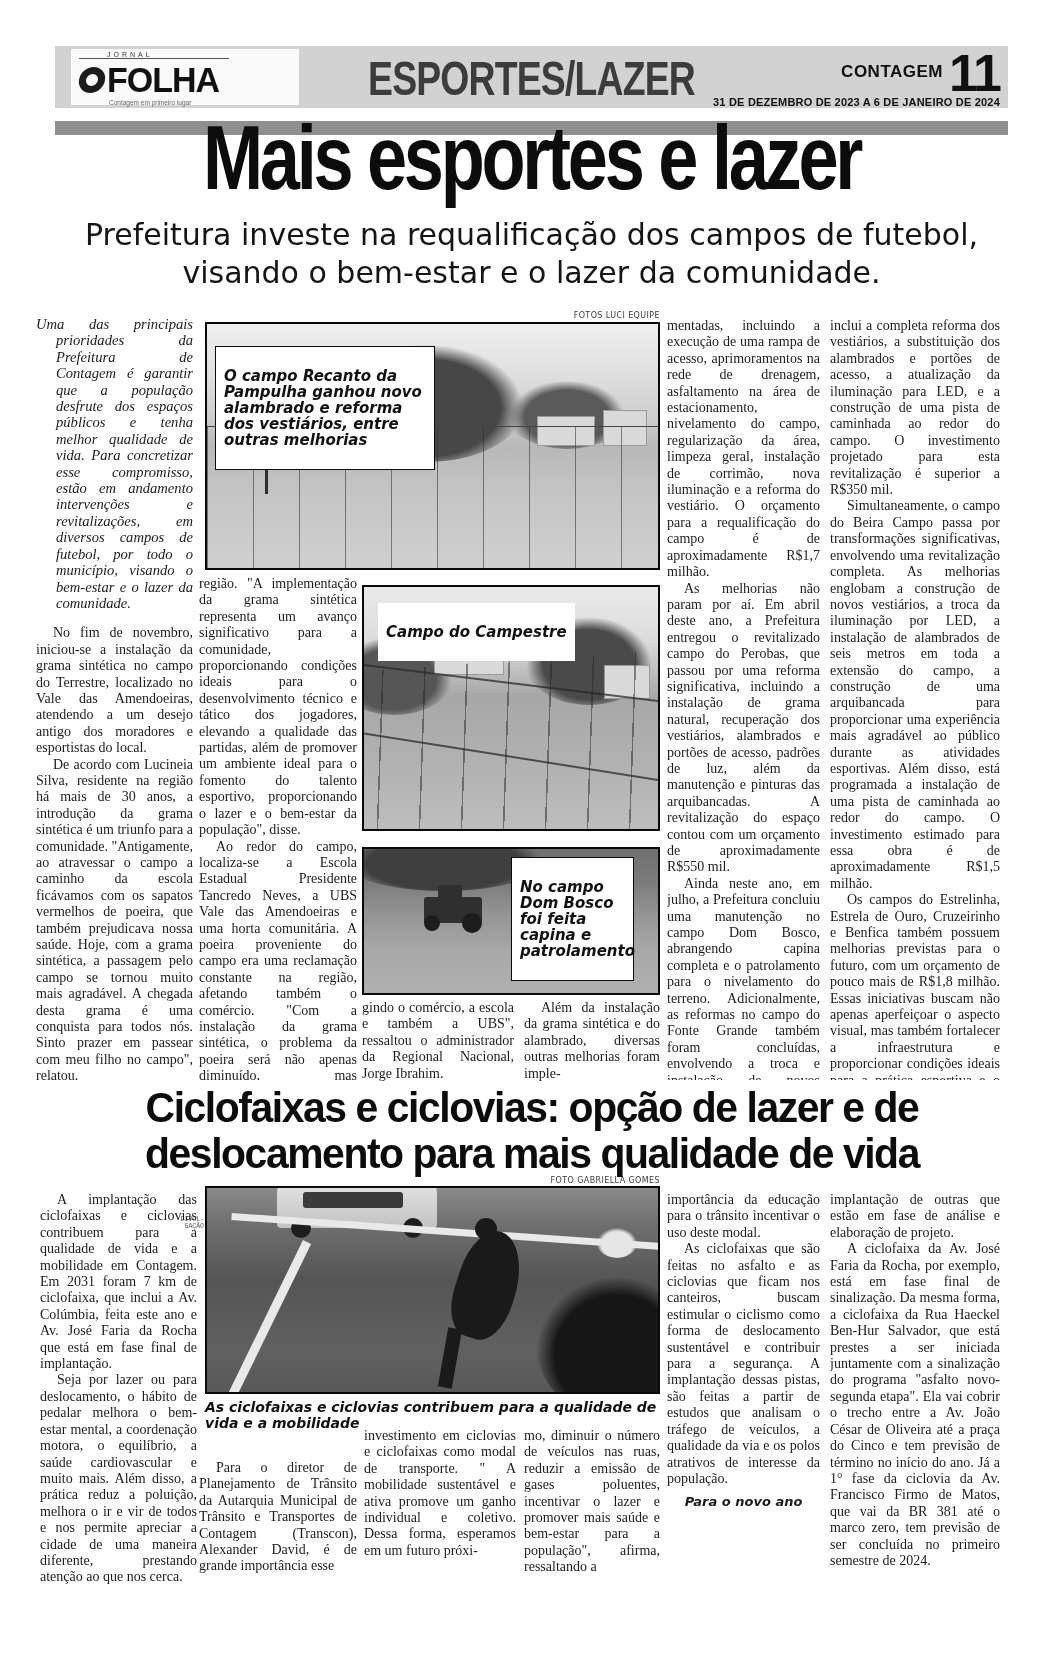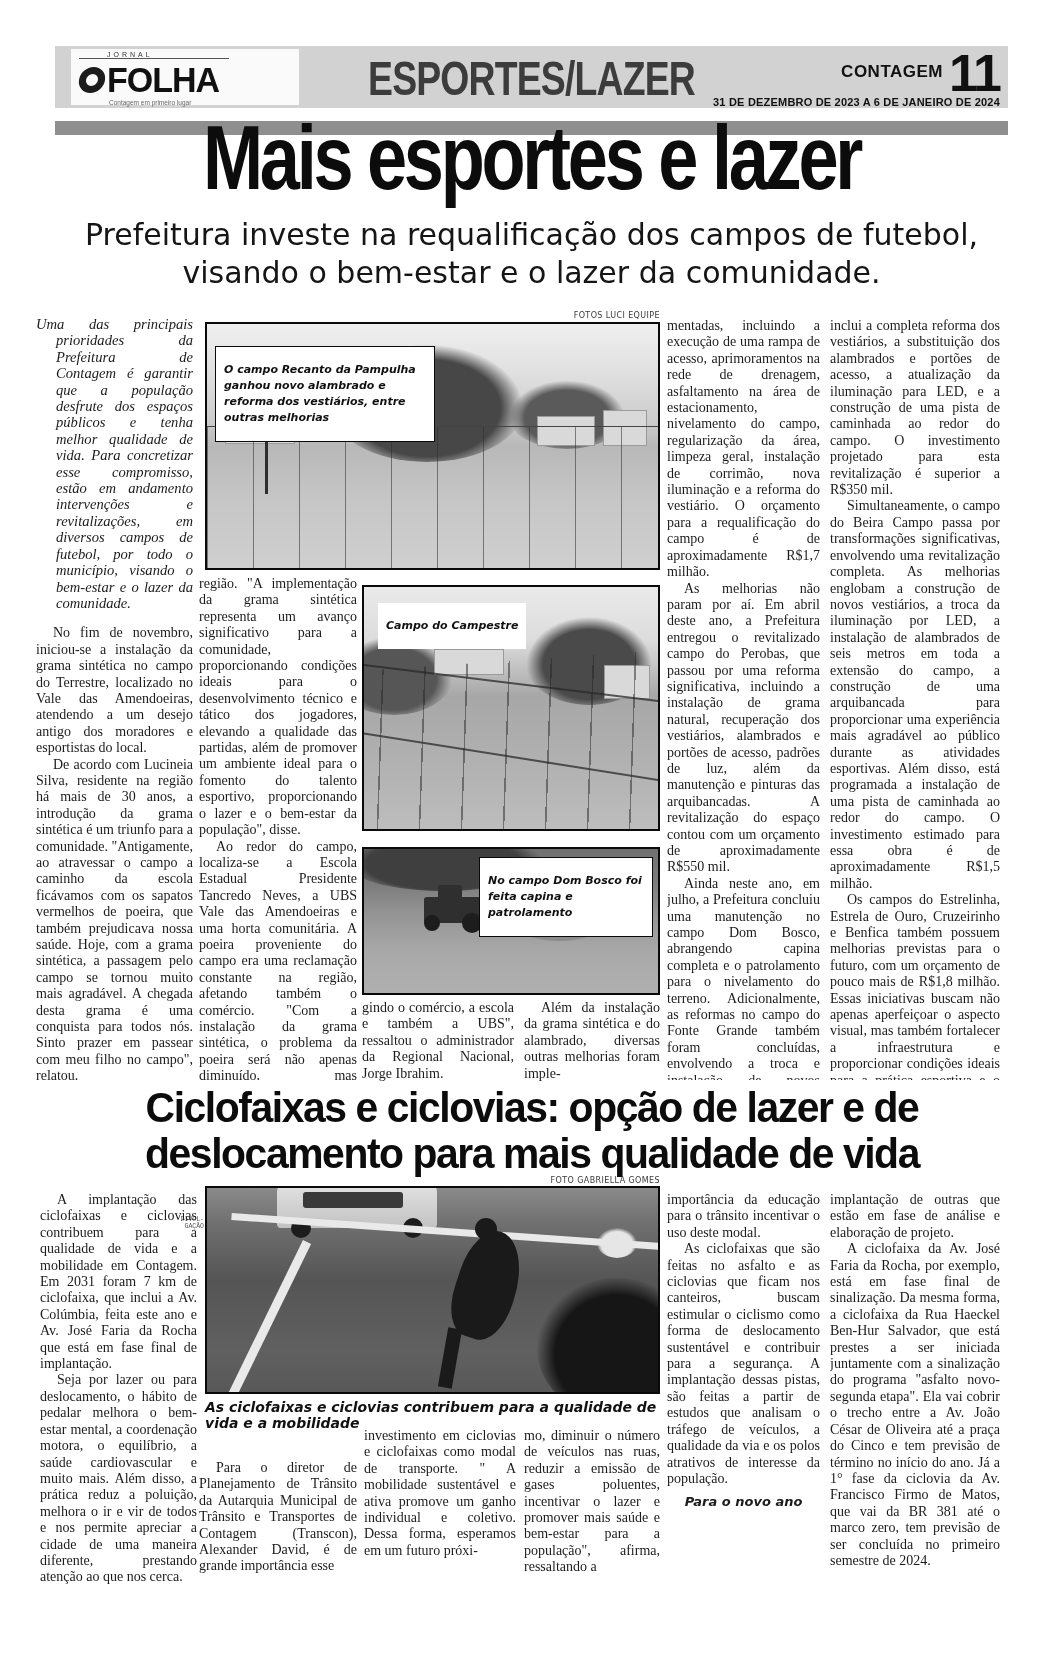--- a/index.html
+++ b/index.html
@@ -44,23 +44,23 @@
   .col p.intro { font-style:italic; font-size:14.6px; padding-left:20px; text-indent:-20px; margin-bottom:14px; }
   .subhead { text-align:center; text-indent:0 !important; font-family:"DejaVu Sans",sans-serif;
              font-weight:bold; font-style:italic; font-size:13px; margin:7px 0 2px; }
 
   
   .photo { position:absolute; border:2px solid #0a0a0a; overflow:hidden; }
   .credit { position:absolute; font-family:"DejaVu Sans","Liberation Sans",sans-serif; font-size:8px; color:#3a3a3a;
             letter-spacing:0.4px; text-align:right; }
   .credit-side { position:absolute; font-family:Liberation Mono, monospace; font-size:6.5px; color:#555;
                  white-space:pre-line; text-align:right; line-height:7px; }
-  .capbox { position:absolute; background:#ffffff; border:1px solid #0a0a0a; padding:15px 8px;
+  .capbox { position:absolute; background:#ffffff; border:1px solid #0a0a0a; padding:21px 8px;
             font-family:"DejaVu Sans","Liberation Sans",sans-serif; font-weight:bold; font-style:italic;
-            font-size:11px; line-height:16px; color:#111; }
+            font-size:15px; line-height:16px; color:#111; }
   .capbox.noborder { border:none; }
   .photocaption { position:absolute; font-family:"DejaVu Sans","Liberation Sans",sans-serif; font-weight:bold;
                   font-style:italic; font-size:14px; color:#111; }
 
   
   .ph1 { background:linear-gradient(180deg,#efefef 0%,#e0e0e0 20%,#cccccc 40%,#b8b8b8 50%,#c6c6c6 72%,#cfcfcf 100%); }
   .blob { position:absolute; border-radius:50%; }
   .bld { position:absolute; background:#d9d9d9; border:1px solid #9a9a9a; }
   .fence1 { position:absolute; left:0; right:0; bottom:0; height:58%;
             background:repeating-linear-gradient(90deg, rgba(45,45,45,0.55) 0 1px, transparent 1px 46px);
@@ -139,21 +139,21 @@
 
 <div class="credit" style="left:362px; top:873px; width:298px;">FOTO EQUIPE SEMOBS</div>
 
 <div class="photo ph3" style="left:362px; top:847px; width:298px; height:148px;">
   <div class="blob" style="left:-20px; top:-18px; width:200px; height:60px; background:radial-gradient(ellipse at 50% 55%, #3f3f3f 0 55%, rgba(63,63,63,0) 70%);"></div>
   <div class="tractor" style="left:60px; top:48px; width:58px; height:26px;"></div>
   <div class="tractor" style="left:74px; top:36px; width:24px; height:16px;"></div>
   <div class="wheel" style="left:60px; top:66px; width:16px; height:16px;"></div>
   <div class="wheel" style="left:98px; top:64px; width:20px; height:20px;"></div>
   <div class="blob" style="left:150px; top:58px; width:90px; height:34px; background:radial-gradient(ellipse at 50% 55%, #8b8b8b 0 55%, rgba(139,139,139,0) 70%);"></div>
-  <div class="capbox" style="right:5px; top:8px; width:174px;">No campo Dom Bosco foi feita capina e patrolamento</div>
+  <div class="capbox" style="right:24px; top:8px; width:123px;">No campo Dom Bosco foi feita capina e patrolamento</div>
 </div>
 
 <div class="col" style="left:36px; top:316px; width:157px; height:764px;">
   <p class="intro">Uma das principais prioridades da Prefeitura de Contagem é garantir que a população desfrute dos espaços públicos e tenha melhor qualidade de vida. Para concretizar esse compromisso, estão em andamento intervenções e revitalizações, em diversos campos de futebol, por todo o município, visando o bem-estar e o lazer da comunidade.</p>
   <p>No fim de novembro, iniciou-se a instalação da grama sintética no campo do Terrestre, localizado no Vale das Amendoeiras, atendendo a um desejo antigo dos moradores e esportistas do local.</p>
   <p>De acordo com Lucineia Silva, residente na região há mais de 30 anos, a introdução da grama sintética é um triunfo para a comunidade. "Antigamente, ao atravessar o campo a caminho da escola ficávamos com os sapatos vermelhos de poeira, que também prejudicava nossa saúde. Hoje, com a grama sintética, a passagem pelo campo se tornou muito mais agradável. A chegada desta grama é uma conquista para todos nós. Sinto prazer em passear com meu filho no campo", relatou.</p>
 
 </div>
 
 <div class="col" style="left:199px; top:576px; width:158px; height:504px;">

